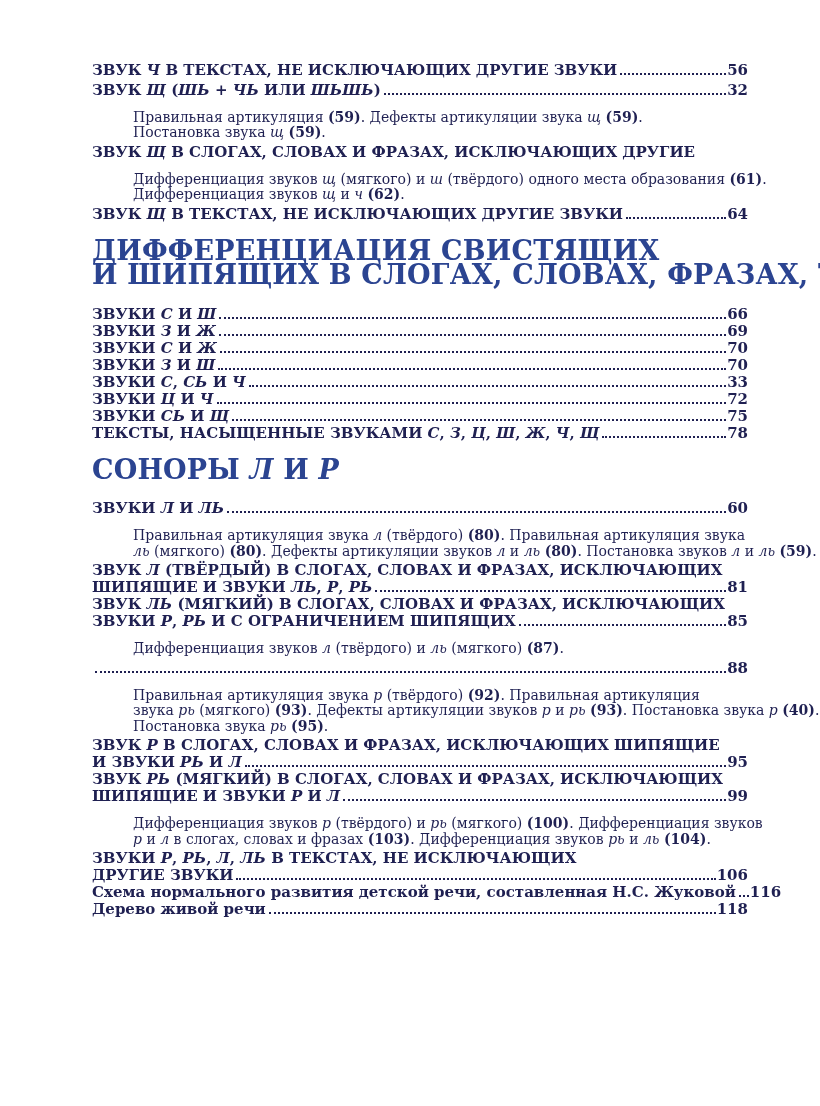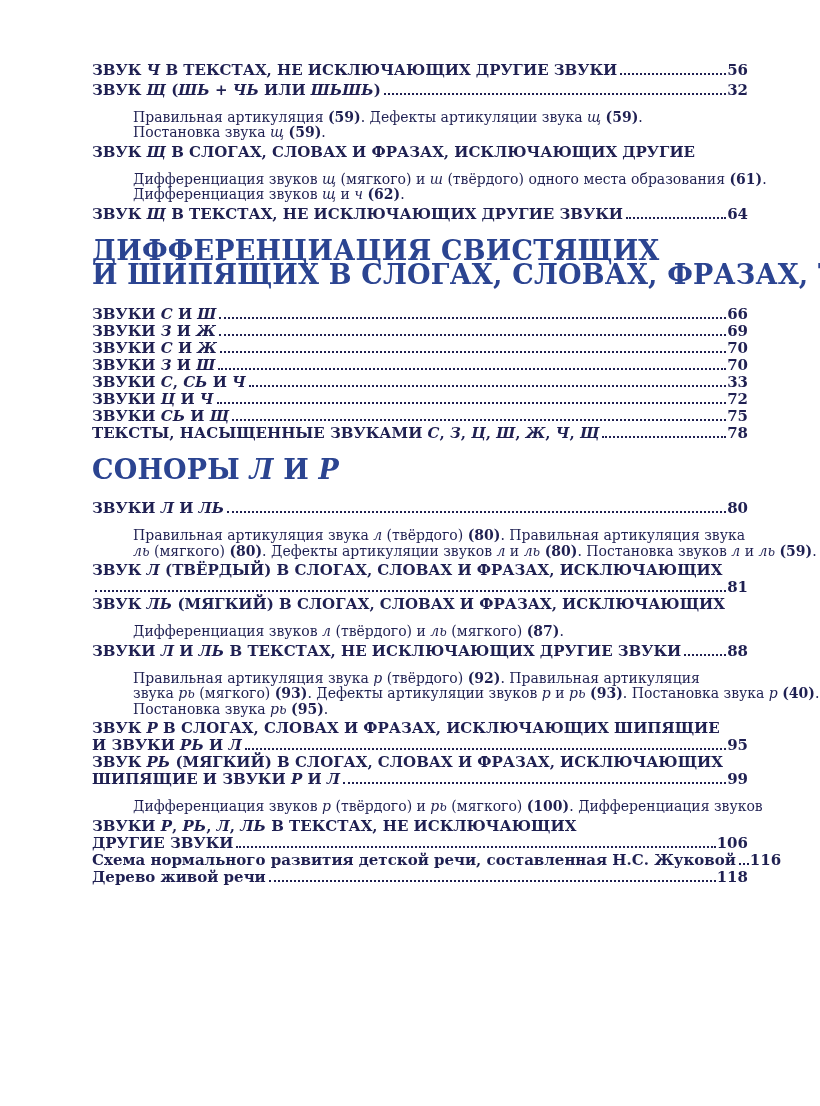--- a/index.html
+++ b/index.html
@@ -135,41 +135,46 @@
           <span class="pg">78</span>
         </div>
       </section>
       <section class="toc-section section-2">
         <div class="section-heading">
           <div class="heading-line">СОНОРЫ <i>Л</i> И <i>Р</i></div>
         </div>
         <div class="entry-row">
           <span class="entry-text">ЗВУКИ <i>Л</i> И <i>ЛЬ</i></span>
           <span class="leader"></span>
-          <span class="pg">80</span>
+          <span class="pg">60</span>
         </div>
         <div class="notes">
           <div class="note-line">Правильная артикуляция звука <i>л</i> (твёрдого) <b>(80)</b>. Правильная артикуляция звука</div>
           <div class="note-line"><i>ль</i> (мягкого) <b>(80)</b>. Дефекты артикуляции звуков <i>л</i> и <i>ль</i> <b>(80)</b>. Постановка звуков <i>л</i> и <i>ль</i> <b>(59)</b>.</div>
         </div>
         <div class="entry-row">
           <span class="entry-text">ЗВУК <i>Л</i> (ТВЁРДЫЙ) В СЛОГАХ, СЛОВАХ И ФРАЗАХ, ИСКЛЮЧАЮЩИХ</span>
         </div>
         <div class="entry-row">
+          <span class="entry-text">ШИПЯЩИЕ И ЗВУКИ <i>ЛЬ</i>, <i>Р</i>, <i>РЬ</i></span>
           <span class="leader"></span>
           <span class="pg">81</span>
         </div>
         <div class="entry-row">
           <span class="entry-text">ЗВУК <i>ЛЬ</i> (МЯГКИЙ) В СЛОГАХ, СЛОВАХ И ФРАЗАХ, ИСКЛЮЧАЮЩИХ</span>
         </div>
+        <div class="entry-row">
+          <span class="entry-text">ЗВУКИ <i>Р</i>, <i>РЬ</i> И С ОГРАНИЧЕНИЕМ ШИПЯЩИХ</span>
+          <span class="leader"></span>
+          <span class="pg">85</span>
+        </div>
         <div class="notes">
           <div class="note-line">Дифференциация звуков <i>л</i> (твёрдого) и <i>ль</i> (мягкого) <b>(87)</b>.</div>
         </div>
         <div class="entry-row">
-          <span class="entry-text">ЗВУКИ <i>Л</i> И <i>ЛЬ</i> В ТЕКСТАХ, НЕ ИСКЛЮЧАЮЩИХ ДРУГИЕ ЗВУКИ</span>
           <span class="leader"></span>
           <span class="pg">88</span>
         </div>
         <div class="notes">
           <div class="note-line">Правильная артикуляция звука <i>р</i> (твёрдого) <b>(92)</b>. Правильная артикуляция</div>
           <div class="note-line">звука <i>рь</i> (мягкого) <b>(93)</b>. Дефекты артикуляции звуков <i>р</i> и <i>рь</i> <b>(93)</b>. Постановка звука <i>р</i> <b>(40)</b>.</div>
           <div class="note-line">Постановка звука <i>рь</i> <b>(95)</b>.</div>
         </div>
         <div class="entry-row">
           <span class="entry-text">ЗВУК <i>Р</i> В СЛОГАХ, СЛОВАХ И ФРАЗАХ, ИСКЛЮЧАЮЩИХ ШИПЯЩИЕ</span>
@@ -182,20 +187,21 @@
         <div class="entry-row">
           <span class="entry-text">ЗВУК <i>РЬ</i> (МЯГКИЙ) В СЛОГАХ, СЛОВАХ И ФРАЗАХ, ИСКЛЮЧАЮЩИХ</span>
         </div>
         <div class="entry-row">
           <span class="entry-text">ШИПЯЩИЕ И ЗВУКИ <i>Р</i> И <i>Л</i></span>
           <span class="leader"></span>
           <span class="pg">99</span>
         </div>
         <div class="notes">
           <div class="note-line">Дифференциация звуков <i>р</i> (твёрдого) и <i>рь</i> (мягкого) <b>(100)</b>. Дифференциация звуков</div>
+          <div class="note-line"><i>р</i> и <i>л</i> в слогах, словах и фразах <b>(103)</b>. Дифференциация звуков <i>рь</i> и <i>ль</i> <b>(104)</b>.</div>
         </div>
         <div class="entry-row">
           <span class="entry-text">ЗВУКИ <i>Р</i>, <i>РЬ</i>, <i>Л</i>, <i>ЛЬ</i> В ТЕКСТАХ, НЕ ИСКЛЮЧАЮЩИХ</span>
         </div>
         <div class="entry-row">
           <span class="entry-text">ДРУГИЕ ЗВУКИ</span>
           <span class="leader"></span>
           <span class="pg">106</span>
         </div>
         <div class="entry-row">

